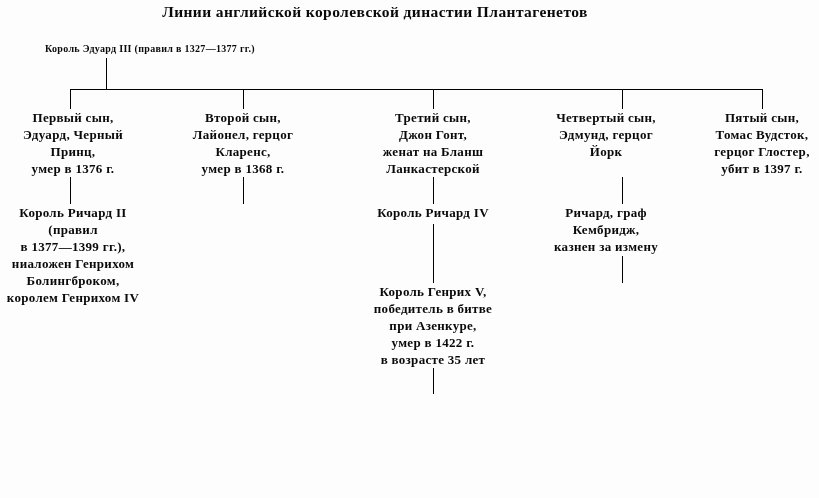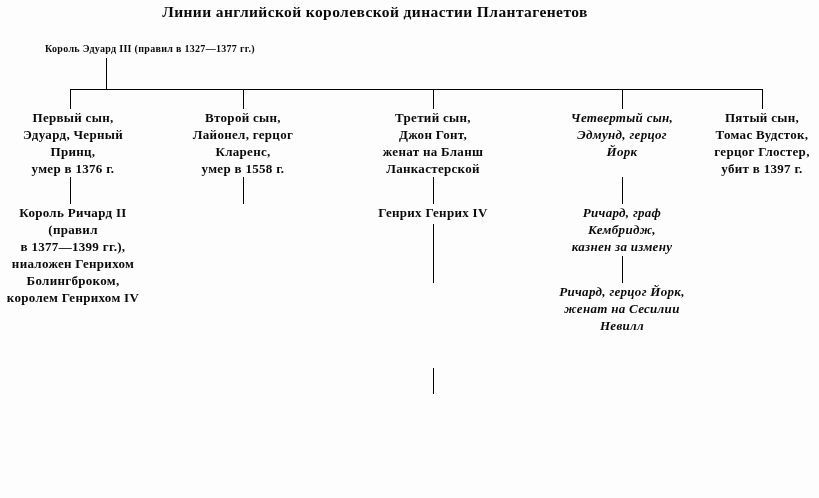--- a/index.html
+++ b/index.html
@@ -60,21 +60,21 @@
     position: absolute;
     background: #000;
   }
   .vline { width: 1px; }
   .hline { height: 1px; }
 
   
   .col1 { left: -7px;  width: 160px; }
   .col2 { left: 163px; width: 160px; }
   .col3 { left: 348px; width: 170px; }
-  .col4 { left: 532px; width: 180px; font-style: italic; }
+  .col4 { left: 516px; width: 180px; }
   .col5 { left: 687px; width: 150px; }
 
   .row1 { top: 109px; }
   .row2 { top: 204px; }
   .row3 { top: 283px; }
   .row4 { top: 403px; }
 </style>
 </head>
 <body>
 
@@ -106,37 +106,39 @@
   <div class="node col1 row2">Король Ричард II
 (правил
 в 1377—1399 гг.),
 ниаложен Генрихом
 Болингброком,
 королем Генрихом IV</div>
 
   <div class="node col2 row1">Второй сын,
 Лайонел, герцог
 Кларенс,
-умер в 1558 г.</div>
+умер в 1368 г.</div>
 
   <div class="node col3 row1">Третий сын,
 Джон Гонт,
 женат на Бланш
 Ланкастерской</div>
-  <div class="node col3 row2">Генрих Генрих IV</div>
+  <div class="node col3 row2">Король Ричард IV</div>
+  <div class="node col3 row3">Король Генрих V,
+победитель в битве
+при Азенкуре,
+умер в 1422 г.
+в возрасте 35 лет</div>
 
   <div class="node col4 row1">Четвертый сын,
 Эдмунд, герцог
 Йорк</div>
   <div class="node col4 row2">Ричард, граф
 Кембридж,
 казнен за измену</div>
-  <div class="node col4 row3">Ричард, герцог Йорк,
-женат на Сесилии
-Невилл</div>
 
   <div class="node col5 row1">Пятый сын,
 Томас Вудсток,
 герцог Глостер,
 убит в 1397 г.</div>
 
   <div class="house-label" style="left:348px; width:170px;">Дом Ланкастеров</div>
   <div class="house-label" style="left:532px; width:166px;font-style:italic;">Дом Йорков</div>
 
 </div>

